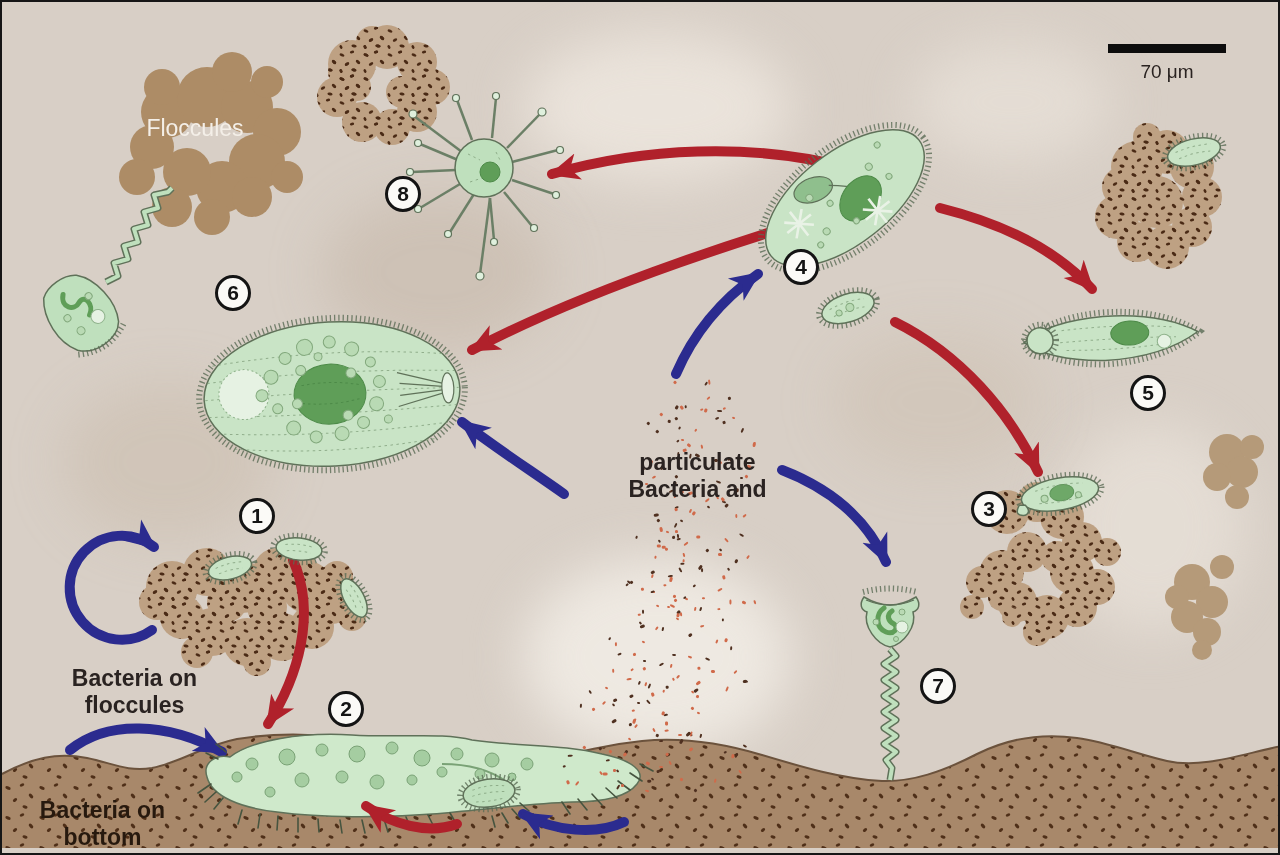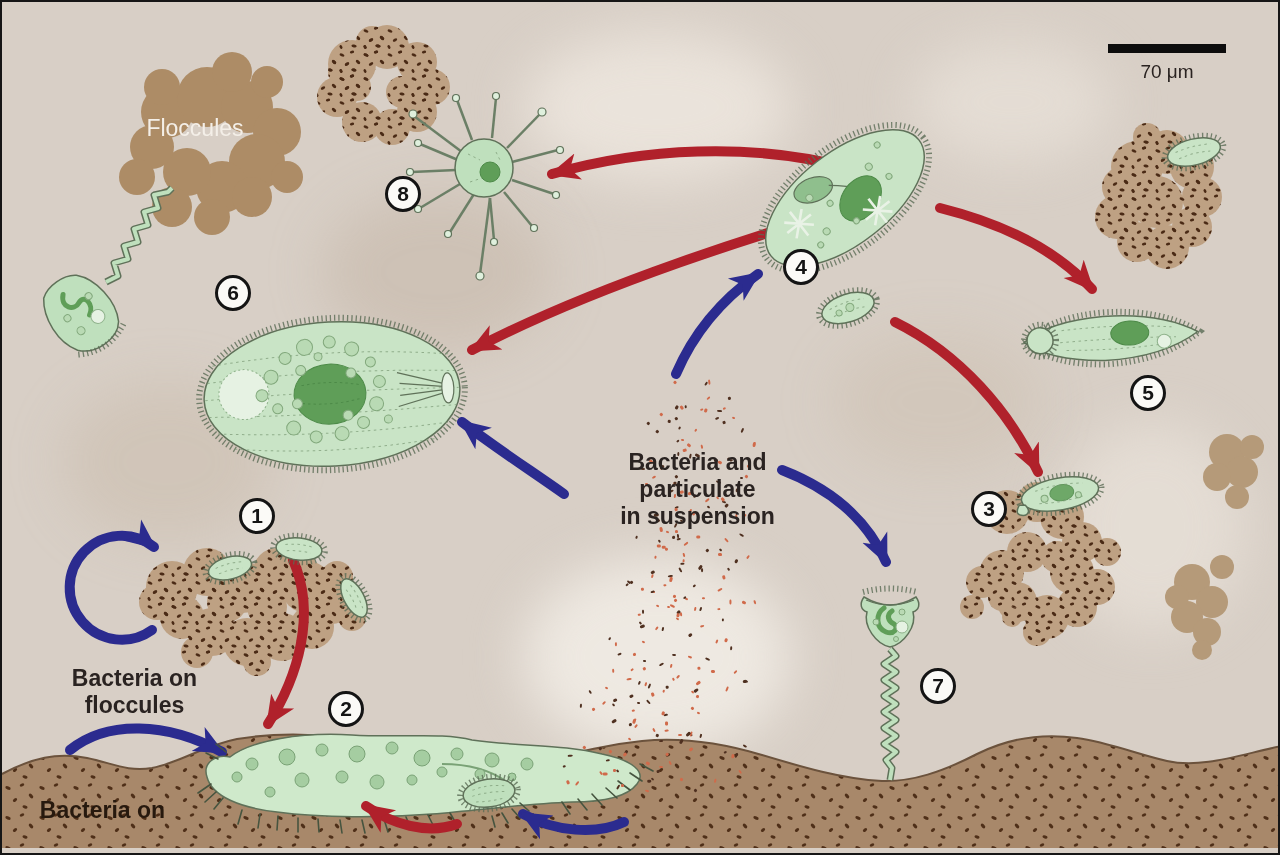--- a/index.html
+++ b/index.html
@@ -682,32 +682,32 @@
       <span class="bact" style="left: 739.604px; top: 598.62px; width: 3.77942px; height: 2.93213px; transform: rotate(26deg); background: rgb(208, 106, 74);"></span>
       <span class="bact" style="left: 648.947px; top: 589.235px; width: 3.70865px; height: 1.75124px; transform: rotate(162deg); background: rgb(79, 48, 32);"></span>
     </div>
 
   <div id="scalebar"></div>
   <div id="scalelabel" class="label">70 μm</div>
 
   <div id="lab-floccules" class="label light">Floccules</div>
 
   <div id="lab-susp" class="label">
+    <div>particulate</div>
     <div>Bacteria and</div>
-    <div>particulate</div>
-    <div>in suspension</div>
   </div>
 
   <div id="lab-onfloc" class="label">
     <div>Bacteria on</div>
     <div>floccules</div>
   </div>
 
   <div id="lab-onbot" class="label dark">
     <div>Bacteria on</div>
+    <div>bottom</div>
   </div>
 
   <div class="marker m1">1</div>
   <div class="marker m2">2</div>
   <div class="marker m3">3</div>
   <div class="marker m4">4</div>
   <div class="marker m5">5</div>
   <div class="marker m6">6</div>
   <div class="marker m7">7</div>
   <div class="marker m8">8</div>

